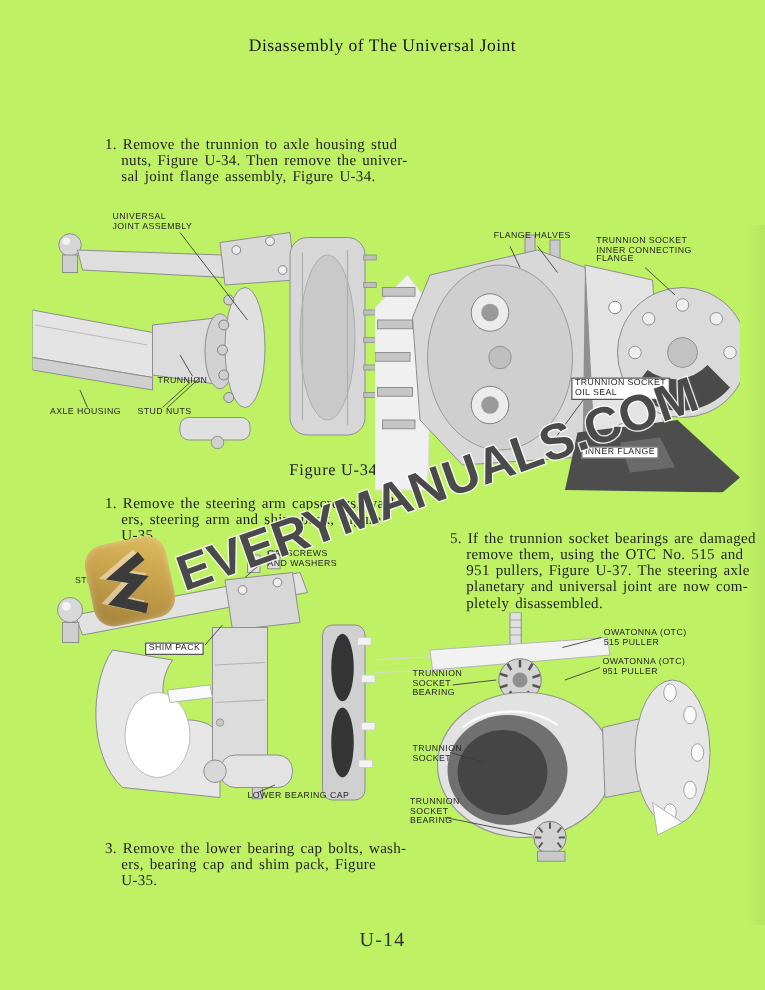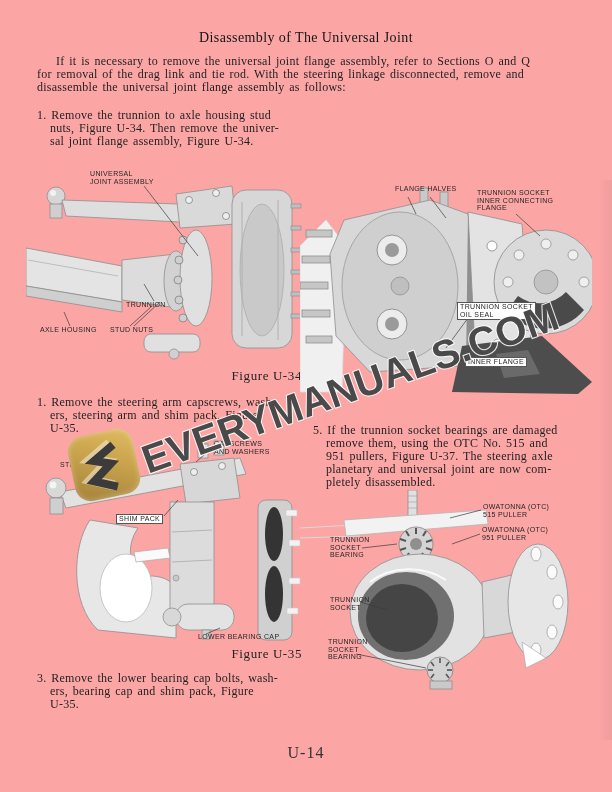--- a/index.html
+++ b/index.html
@@ -1,25 +1,25 @@
 <!DOCTYPE html>
 <html><head>
 <meta charset="utf-8">
 <style>
   html,body{margin:0;padding:0;background:#fff;}
-  .page{position:relative;width:612px;height:792px;background:#fca5a5;overflow:hidden;
+  .page{position:relative;width:612px;height:792px;background:#bef264;overflow:hidden;
         font-family:"Liberation Serif",serif;color:#1d1d1d;}
   .scan-streak{position:absolute;right:0;top:180px;width:14px;height:560px;
         background:linear-gradient(to right,rgba(0,0,0,0),rgba(0,0,0,0.05));}
   .title{position:absolute;left:0;top:30px;width:612px;text-align:center;
         font-size:14px;letter-spacing:.4px;color:#151515;}
   .bodytext{position:absolute;font-size:12px;line-height:12.9px;letter-spacing:.25px;
         word-spacing:1.5px;white-space:pre-wrap;color:#1f1f1f;}
   .intro{left:37px;top:55px;width:545px;}
-  .step{padding-left:13px;text-indent:-13px;}
+  .step{padding-left:13px;text-indent:-13px;margin-left:47px;}
   .caption{position:absolute;font-size:13px;letter-spacing:.6px;text-align:right;color:#222;}
   .fig{position:absolute;}
   .fig svg{position:absolute;left:0;top:0;}
   .figlabel{position:absolute;font-family:"Liberation Sans",sans-serif;font-size:7px;
         line-height:7.6px;letter-spacing:.35px;color:#262626;white-space:pre-line;}
   .figlabel.boxed{background:#fff;border:.5px solid #555;padding:0 2px;line-height:8px;}
   .pagenum{position:absolute;left:0;top:744px;width:612px;text-align:center;
         font-size:16px;letter-spacing:1px;color:#333;}
   .watermark-text{position:absolute;left:136px;top:440px;transform:rotate(-19.5deg);
         transform-origin:0 0;font-family:"Liberation Sans",sans-serif;font-weight:700;
@@ -35,23 +35,20 @@
 </style>
 </head>
 <body>
 
 <div class="page">
 
   <div class="scan-streak"></div>
 
   <div class="title">Disassembly of The Universal Joint</div>
 
-  <div class="bodytext intro">    If it is necessary to remove the universal joint flange assembly, refer to Sections O and Q
-for removal of the drag link and tie rod. With the steering linkage disconnected, remove and
-disassemble the universal joint flange assembly as follows:</div>
 
   <div class="bodytext step" style="left:37px;top:109px;width:268px;">1. Remove the trunnion to axle housing stud
 nuts, Figure U-34. Then remove the univer-
 sal joint flange assembly, Figure U-34.</div>
 
   <div class="fig" style="left:26px;top:160px;width:276px;height:202px;">
     <svg width="276" height="202" viewBox="0 0 276 202">
       <polygon points="0,88 96,106 96,142 0,126" fill="#e4e4e4" class="outl"></polygon>
       <polygon points="0,126 96,142 96,152 0,136" fill="#cfcfcf" class="outl"></polygon>
       <line x1="2" y1="100" x2="92" y2="116" stroke="#bdbdbd" stroke-width="1"></line>
@@ -133,21 +130,20 @@
       <line x1="78" y1="32" x2="92" y2="46" class="leader"></line>
       <line x1="138" y1="80" x2="152" y2="64" class="leader"></line>
       <line x1="180" y1="198" x2="194" y2="192" class="leader"></line>
     </svg>
     <span class="figlabel" style="left:188px;top:4px;">CAPSCREWS
 AND WASHERS</span>
     <span class="figlabel" style="left:34px;top:25px;">STEERING ARM</span>
     <span class="figlabel boxed" style="left:90px;top:78px;">SHIM PACK</span>
     <span class="figlabel" style="left:172px;top:197px;">LOWER BEARING CAP</span>
   </div>
-  <div class="caption" style="left:26px;top:646px;width:276px;">Figure U-35</div>
 
   <div class="bodytext step" style="left:37px;top:672px;width:268px;">3. Remove the lower bearing cap bolts, wash-
 ers, bearing cap and shim pack, Figure
 U-35.</div>
 
 
   <div class="fig" style="left:300px;top:184px;width:292px;height:210px;">
     <svg width="292" height="210" viewBox="0 0 292 210">
       <polygon points="0,62 26,36 46,62 42,208 0,208" fill="#f0f0f0" stroke="#ddd" stroke-width=".8"></polygon>
       <rect x="120" y="4" width="8" height="18" fill="#c9c9c9" class="outl"></rect>

